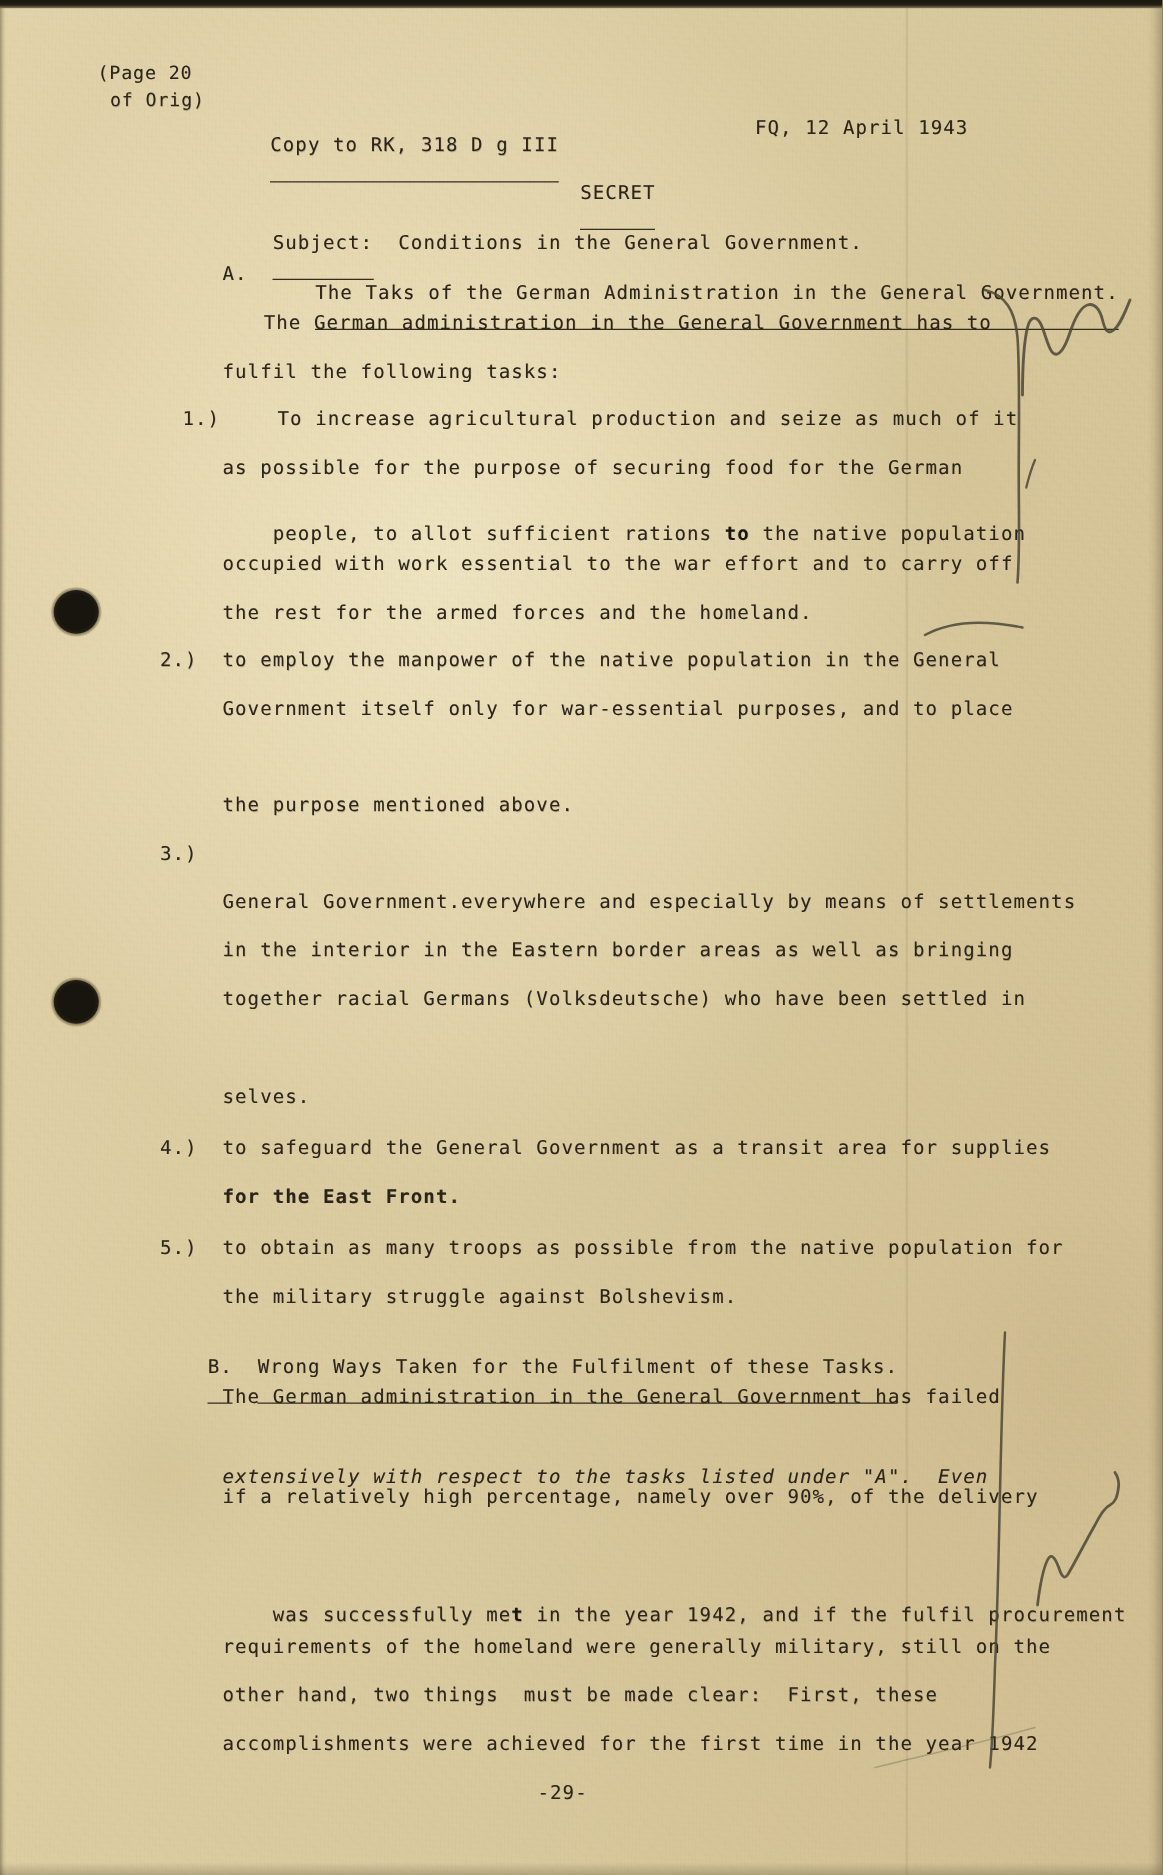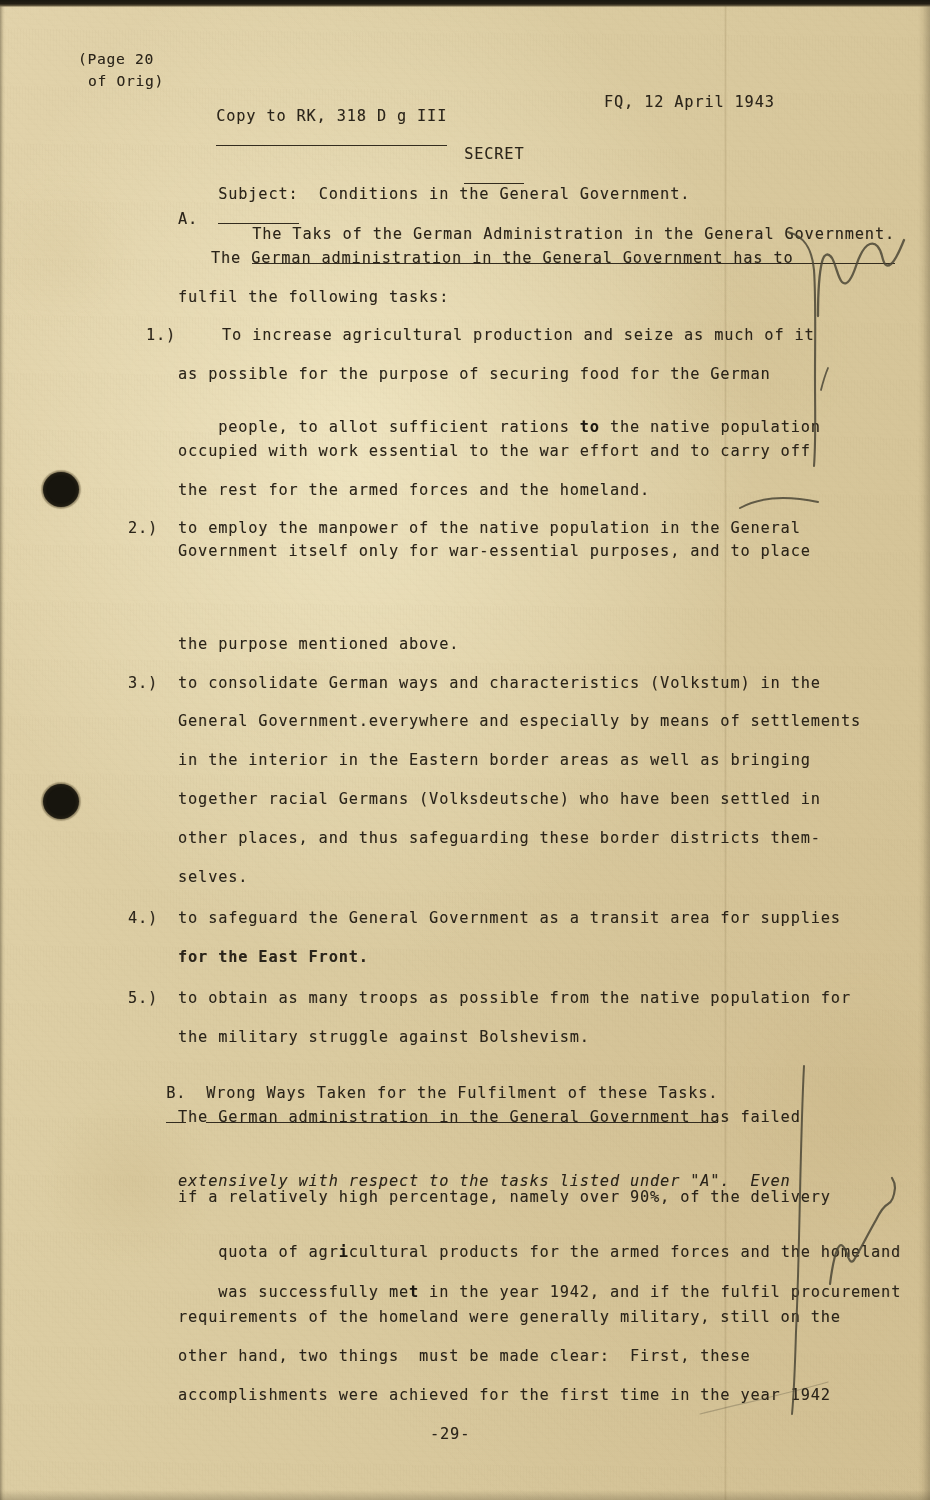--- a/index.html
+++ b/index.html
@@ -186,29 +186,27 @@
   <div class="typed line" style="left:178px; top:405px;">
     <span>people, to allot sufficient rations </span><span class="overstrike">to</span><span> the native population</span>
   </div>
 
   <div class="typed line" style="left:178px; top:367px;">as possible for the purpose of securing food for the German</div>
   <div class="typed line" style="left:178px; top:444px;">occupied with work essential to the war effort and to carry off</div>
   <div class="typed line" style="left:178px; top:483px;">the rest for the armed forces and the homeland.</div>
 
   <div class="typed line" style="left:128px; top:521px;">2.)</div>
   <div class="typed line" style="left:178px; top:521px;">to employ the manpower of the native population in the General</div>
-  <div class="typed line" style="left:178px; top:544px;">Government itself only for war-essential purposes, and to place</div>
+  <div class="typed line" style="left:178px; top:560px;">Government itself only for war-essential purposes, and to place</div>
   <div class="typed line" style="left:178px; top:637px;">the purpose mentioned above.</div>
 
   <div class="typed line" style="left:128px; top:676px;">3.)</div>
-  <div class="typed line" style="left:178px; top:676px;">to consolidate German ways and characteristics (Volkstum) in the</div>
   <div class="typed line" style="left:178px; top:714px;">General Government.everywhere and especially by means of settlements</div>
   <div class="typed line" style="left:178px; top:753px;">in the interior in the Eastern border areas as well as bringing</div>
   <div class="typed line" style="left:178px; top:792px;">together racial Germans (Volksdeutsche) who have been settled in</div>
-  <div class="typed line" style="left:178px; top:831px;">other places, and thus safeguarding these border districts them-</div>
   <div class="typed line" style="left:178px; top:870px;">selves.</div>
 
   <div class="typed line" style="left:128px; top:911px;">4.)</div>
   <div class="typed line" style="left:178px; top:911px;">to safeguard the General Government as a transit area for supplies</div>
   <div class="typed line" style="left:178px; top:950px;font-weight:bold;">for the East Front.</div>
 
   <div class="typed line" style="left:128px; top:991px;">5.)</div>
   <div class="typed line" style="left:178px; top:991px;">to obtain as many troops as possible from the native population for</div>
   <div class="typed line" style="left:178px; top:1030px;">the military struggle against Bolshevism.</div>
 
@@ -216,23 +214,20 @@
     <span class="u">B.</span>
   </div>
   <div class="typed line" style="left:166px; top:1071px;">
     <span class="u">Wrong Ways Taken for the Fulfilment of these Tasks.</span>
   </div>
 
   <div class="typed line" style="left:178px; top:1110px;">The German administration in the General Government has failed</div>
   <div class="typed line" style="left:178px; top:1174px;font-style:italic;">extensively with respect to the tasks listed under "A".  Even</div>
   <div class="typed line" style="left:178px; top:1190px;">if a relatively high percentage, namely over 90%, of the delivery</div>
 
-  <div class="typed line" style="left:178px; top:1230px;">
-    <span>quota of agr</span><span class="overstrike">i</span><span>cultural products for the armed forces and the homeland</span>
-  </div>
 
   <div class="typed line" style="left:178px; top:1270px;">
     <span>was successfully me</span><span class="overstrike">t</span><span> in the year 1942, and if the fulfil procurement</span>
   </div>
   <div class="typed line" style="left:178px; top:1310px;">requirements of the homeland were generally military, still on the</div>
   <div class="typed line" style="left:178px; top:1349px;">other hand, two things  must be made clear:  First, these</div>
   <div class="typed line" style="left:178px; top:1388px;">accomplishments were achieved for the first time in the year 1942</div>
 
   <div class="typed line" style="left:430px; top:1427px;">-29-</div>
 

